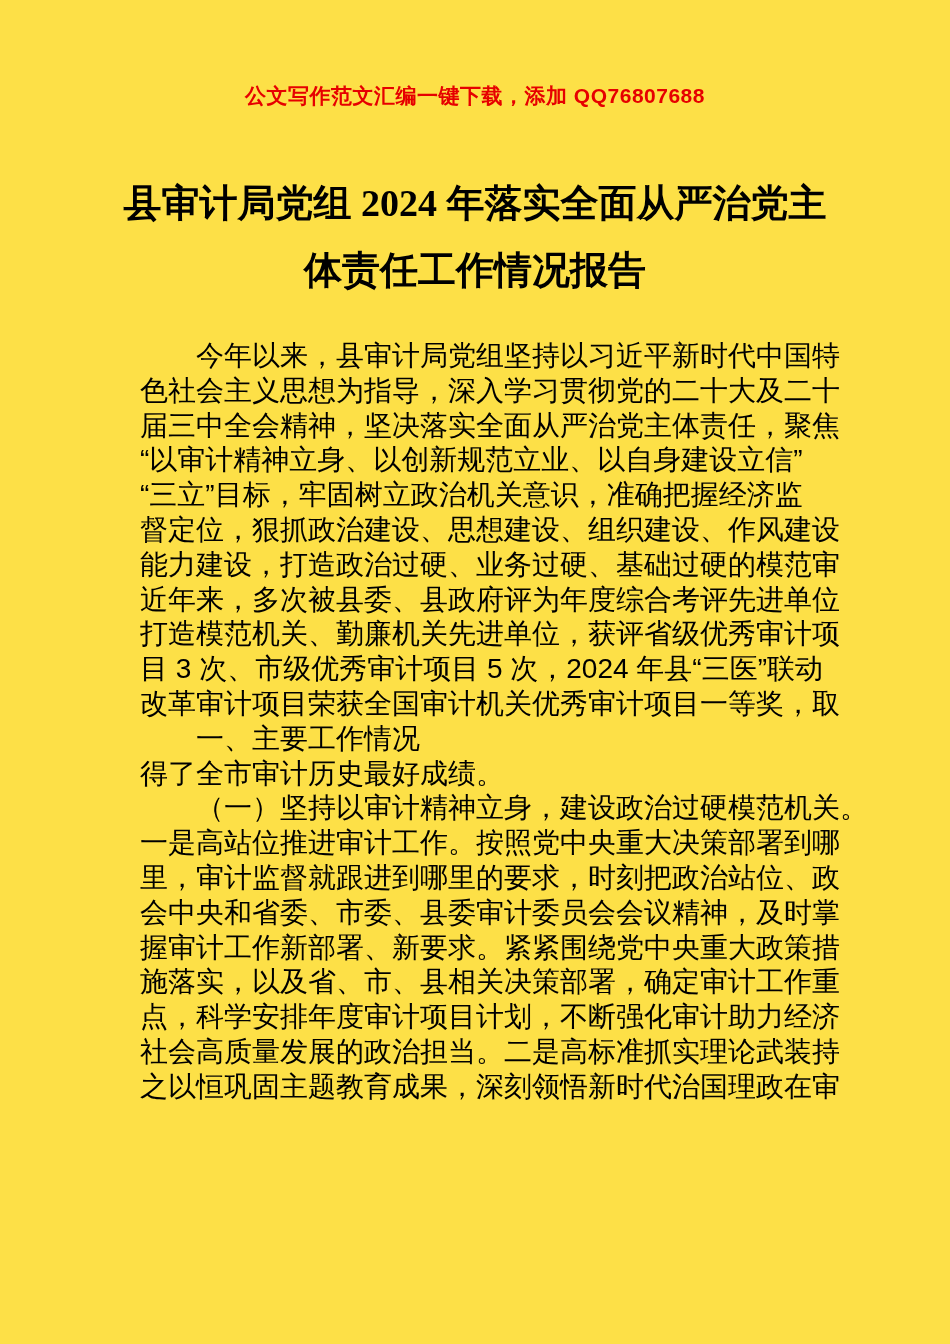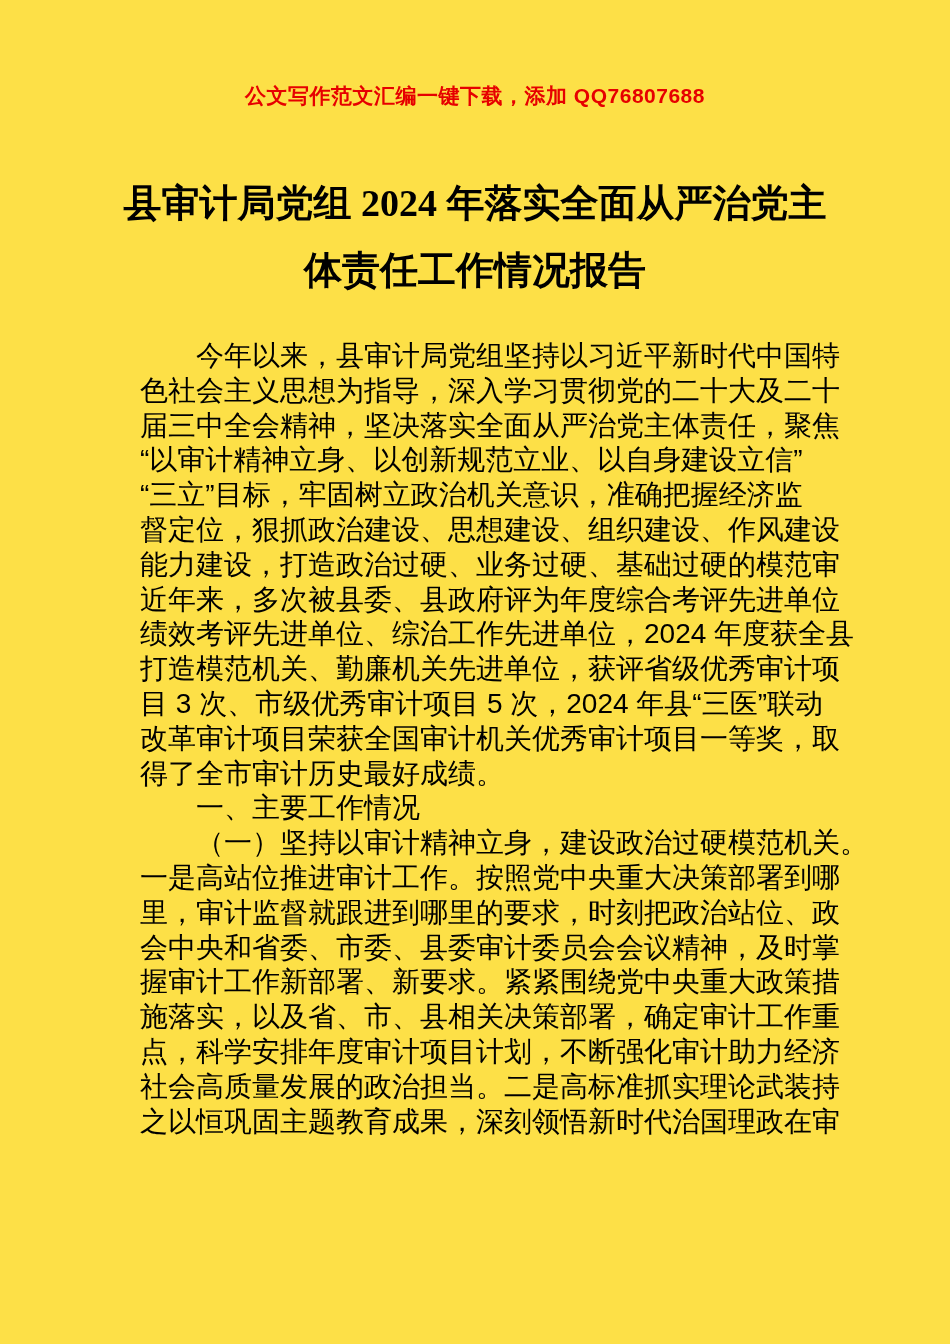--- a/index.html
+++ b/index.html
@@ -61,26 +61,25 @@
 
   <div class="doc-body" id="doc-body">
       <div class="line indent">今年以来，县审计局党组坚持以习近平新时代中国特</div>
       <div class="line">色社会主义思想为指导，深入学习贯彻党的二十大及二十</div>
       <div class="line">届三中全会精神，坚决落实全面从严治党主体责任，聚焦</div>
       <div class="line">“以审计精神立身、以创新规范立业、以自身建设立信”</div>
       <div class="line">“三立”目标，牢固树立政治机关意识，准确把握经济监</div>
       <div class="line">督定位，狠抓政治建设、思想建设、组织建设、作风建设</div>
       <div class="line">能力建设，打造政治过硬、业务过硬、基础过硬的模范审</div>
       <div class="line">近年来，多次被县委、县政府评为年度综合考评先进单位</div>
-      <div class="line">绩效考评先进单位、综治工作先进单位，2024 年度获全县</div>
       <div class="line">打造模范机关、勤廉机关先进单位，获评省级优秀审计项</div>
       <div class="line">目 3 次、市级优秀审计项目 5 次，2024 年县“三医”联动</div>
       <div class="line">改革审计项目荣获全国审计机关优秀审计项目一等奖，取</div>
+      <div class="line indent">一、主要工作情况</div>
       <div class="line">得了全市审计历史最好成绩。</div>
-      <div class="line indent">一、主要工作情况</div>
       <div class="line indent">（一）坚持以审计精神立身，建设政治过硬模范机关。</div>
       <div class="line">一是高站位推进审计工作。按照党中央重大决策部署到哪</div>
       <div class="line">里，审计监督就跟进到哪里的要求，时刻把政治站位、政</div>
       <div class="line">会中央和省委、市委、县委审计委员会会议精神，及时掌</div>
       <div class="line">握审计工作新部署、新要求。紧紧围绕党中央重大政策措</div>
       <div class="line">施落实，以及省、市、县相关决策部署，确定审计工作重</div>
       <div class="line">点，科学安排年度审计项目计划，不断强化审计助力经济</div>
       <div class="line">社会高质量发展的政治担当。二是高标准抓实理论武装持</div>
       <div class="line">之以恒巩固主题教育成果，深刻领悟新时代治国理政在审</div>
     </div>

